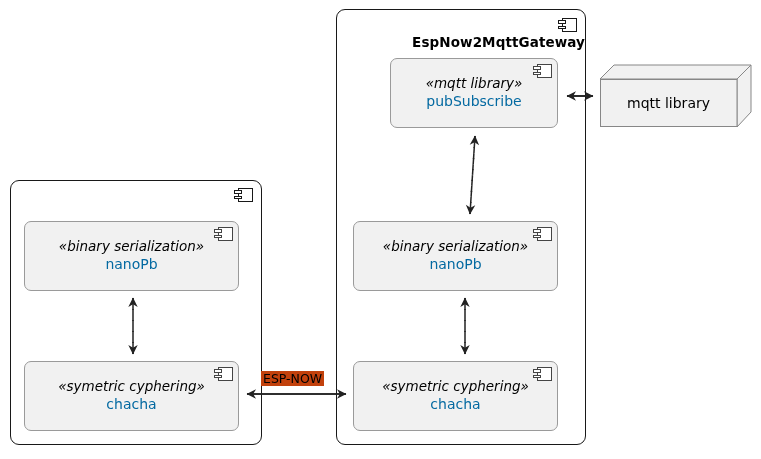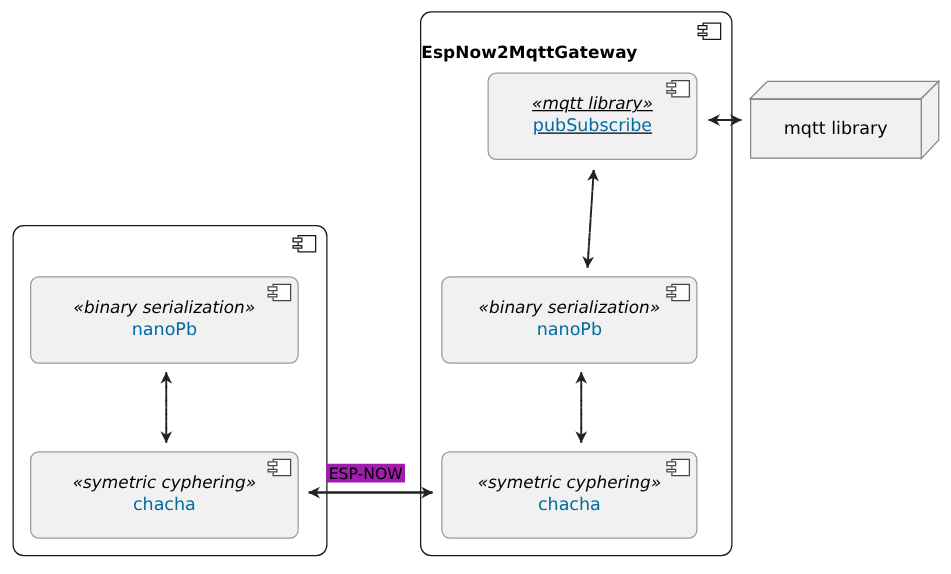--- a/index.html
+++ b/index.html
@@ -21,21 +21,21 @@
     position: absolute;
     background: #ffffff;
     border: 1.6px solid #181818;
     border-radius: 9px;
     box-sizing: border-box;
   }
   .package-title {
     position: absolute;
     left: 0;
     right: 0;
-    text-align: left;
+    text-align: right;
     font-weight: bold;
     font-size: 13.5px;
     color: #000000;
     letter-spacing: 0.1px;
     white-space: nowrap;
   }
 
   
   .component {
     position: absolute;
@@ -109,21 +109,21 @@
     position: absolute;
     left: 0; top: 0;
     width: 761px;
     height: 459px;
     pointer-events: none;
   }
   .edge-label {
     position: absolute;
     font-size: 12.5px;
     color: #000000;
-    background: #a21caf;
+    background: #c2410c;
     padding: 0 2px;
     white-space: nowrap;
   }
 </style>
 </head>
 <body>
 
 <div id="canvas">
 
   <div class="package" style="left:336px; top:9px; width:250px; height:436px;">
@@ -136,21 +136,21 @@
   </div>
 
   <div class="package" style="left:10px; top:180px; width:252px; height:265px;">
     <div class="comp-icon pkg-icon" style="right:8px; top:7px;">
       <div class="body"></div>
       <div class="tab t1"></div>
       <div class="tab t2"></div>
     </div>
   </div>
 
-  <div class="component" style="left:390px; top:58px; width:168px; height:70px;text-decoration:underline;">
+  <div class="component" style="left:390px; top:58px; width:168px; height:70px;">
     <div class="stereotype">«mqtt library»</div>
     <div class="comp-name">pubSubscribe</div>
     <div class="comp-icon" style="right:5px; top:5px;">
       <div class="body"></div>
       <div class="tab t1"></div>
       <div class="tab t2"></div>
     </div>
   </div>
 
   <div class="component" style="left:353px; top:221px; width:205px; height:70px;">

